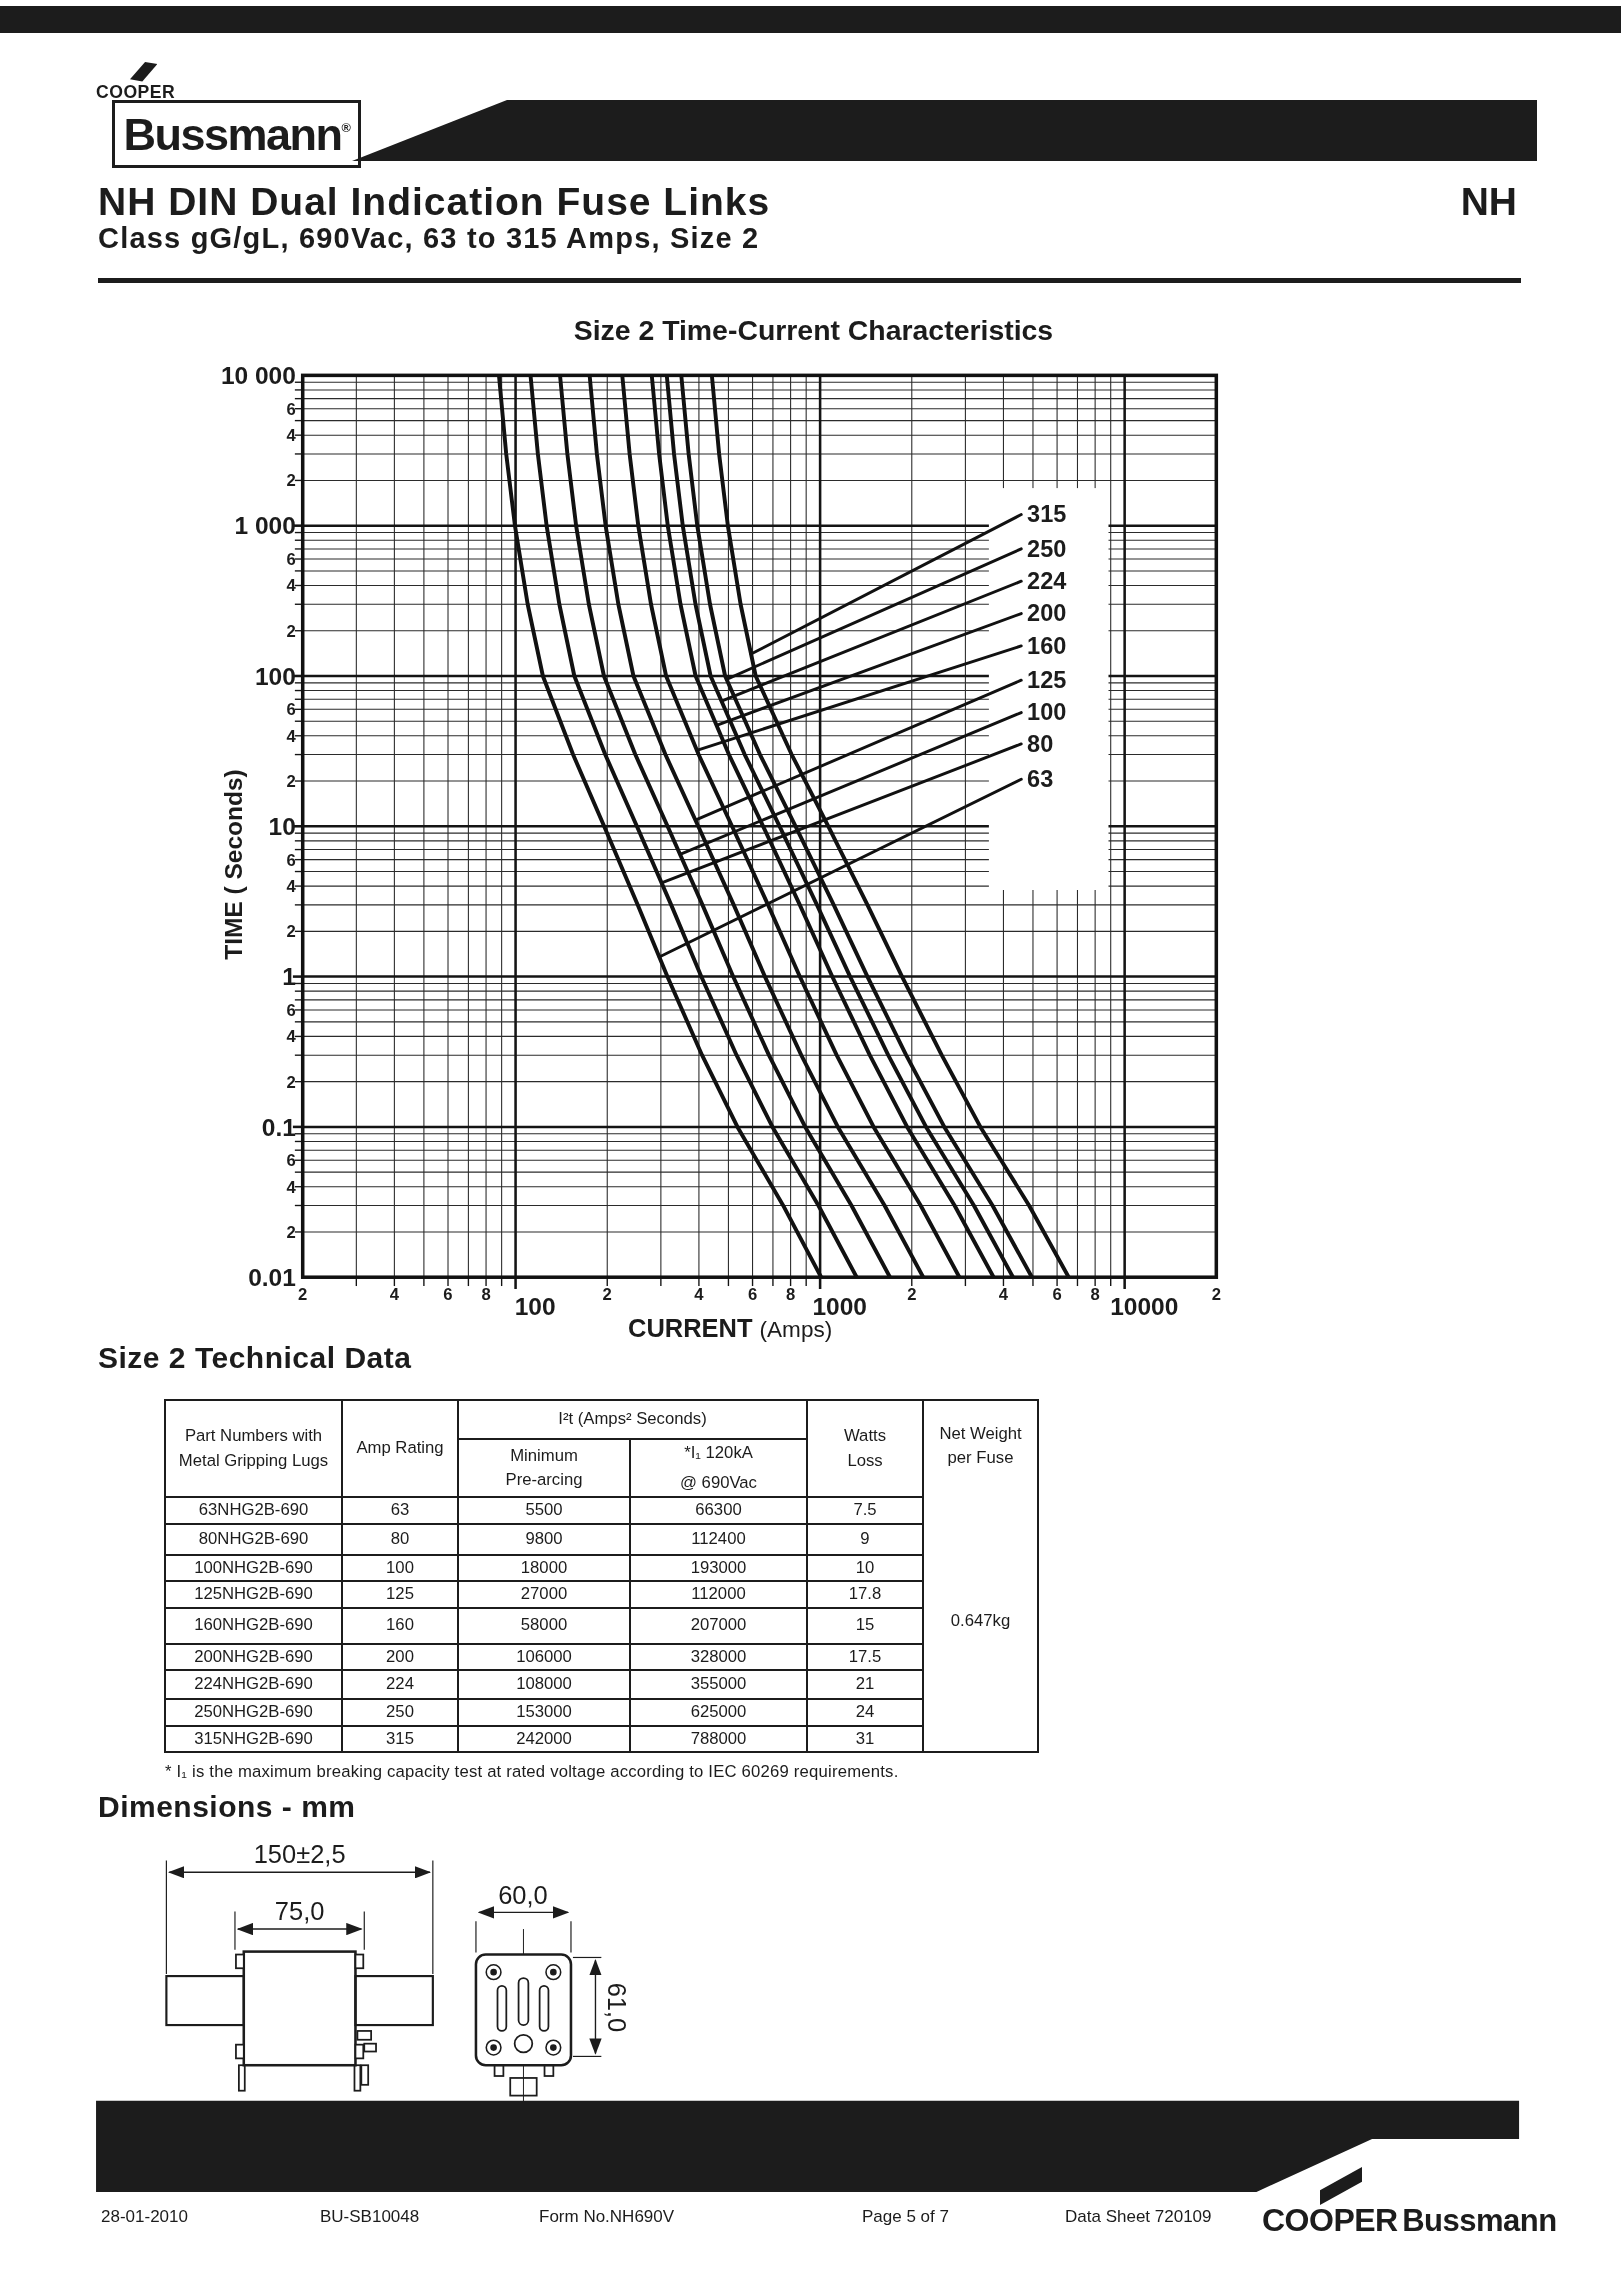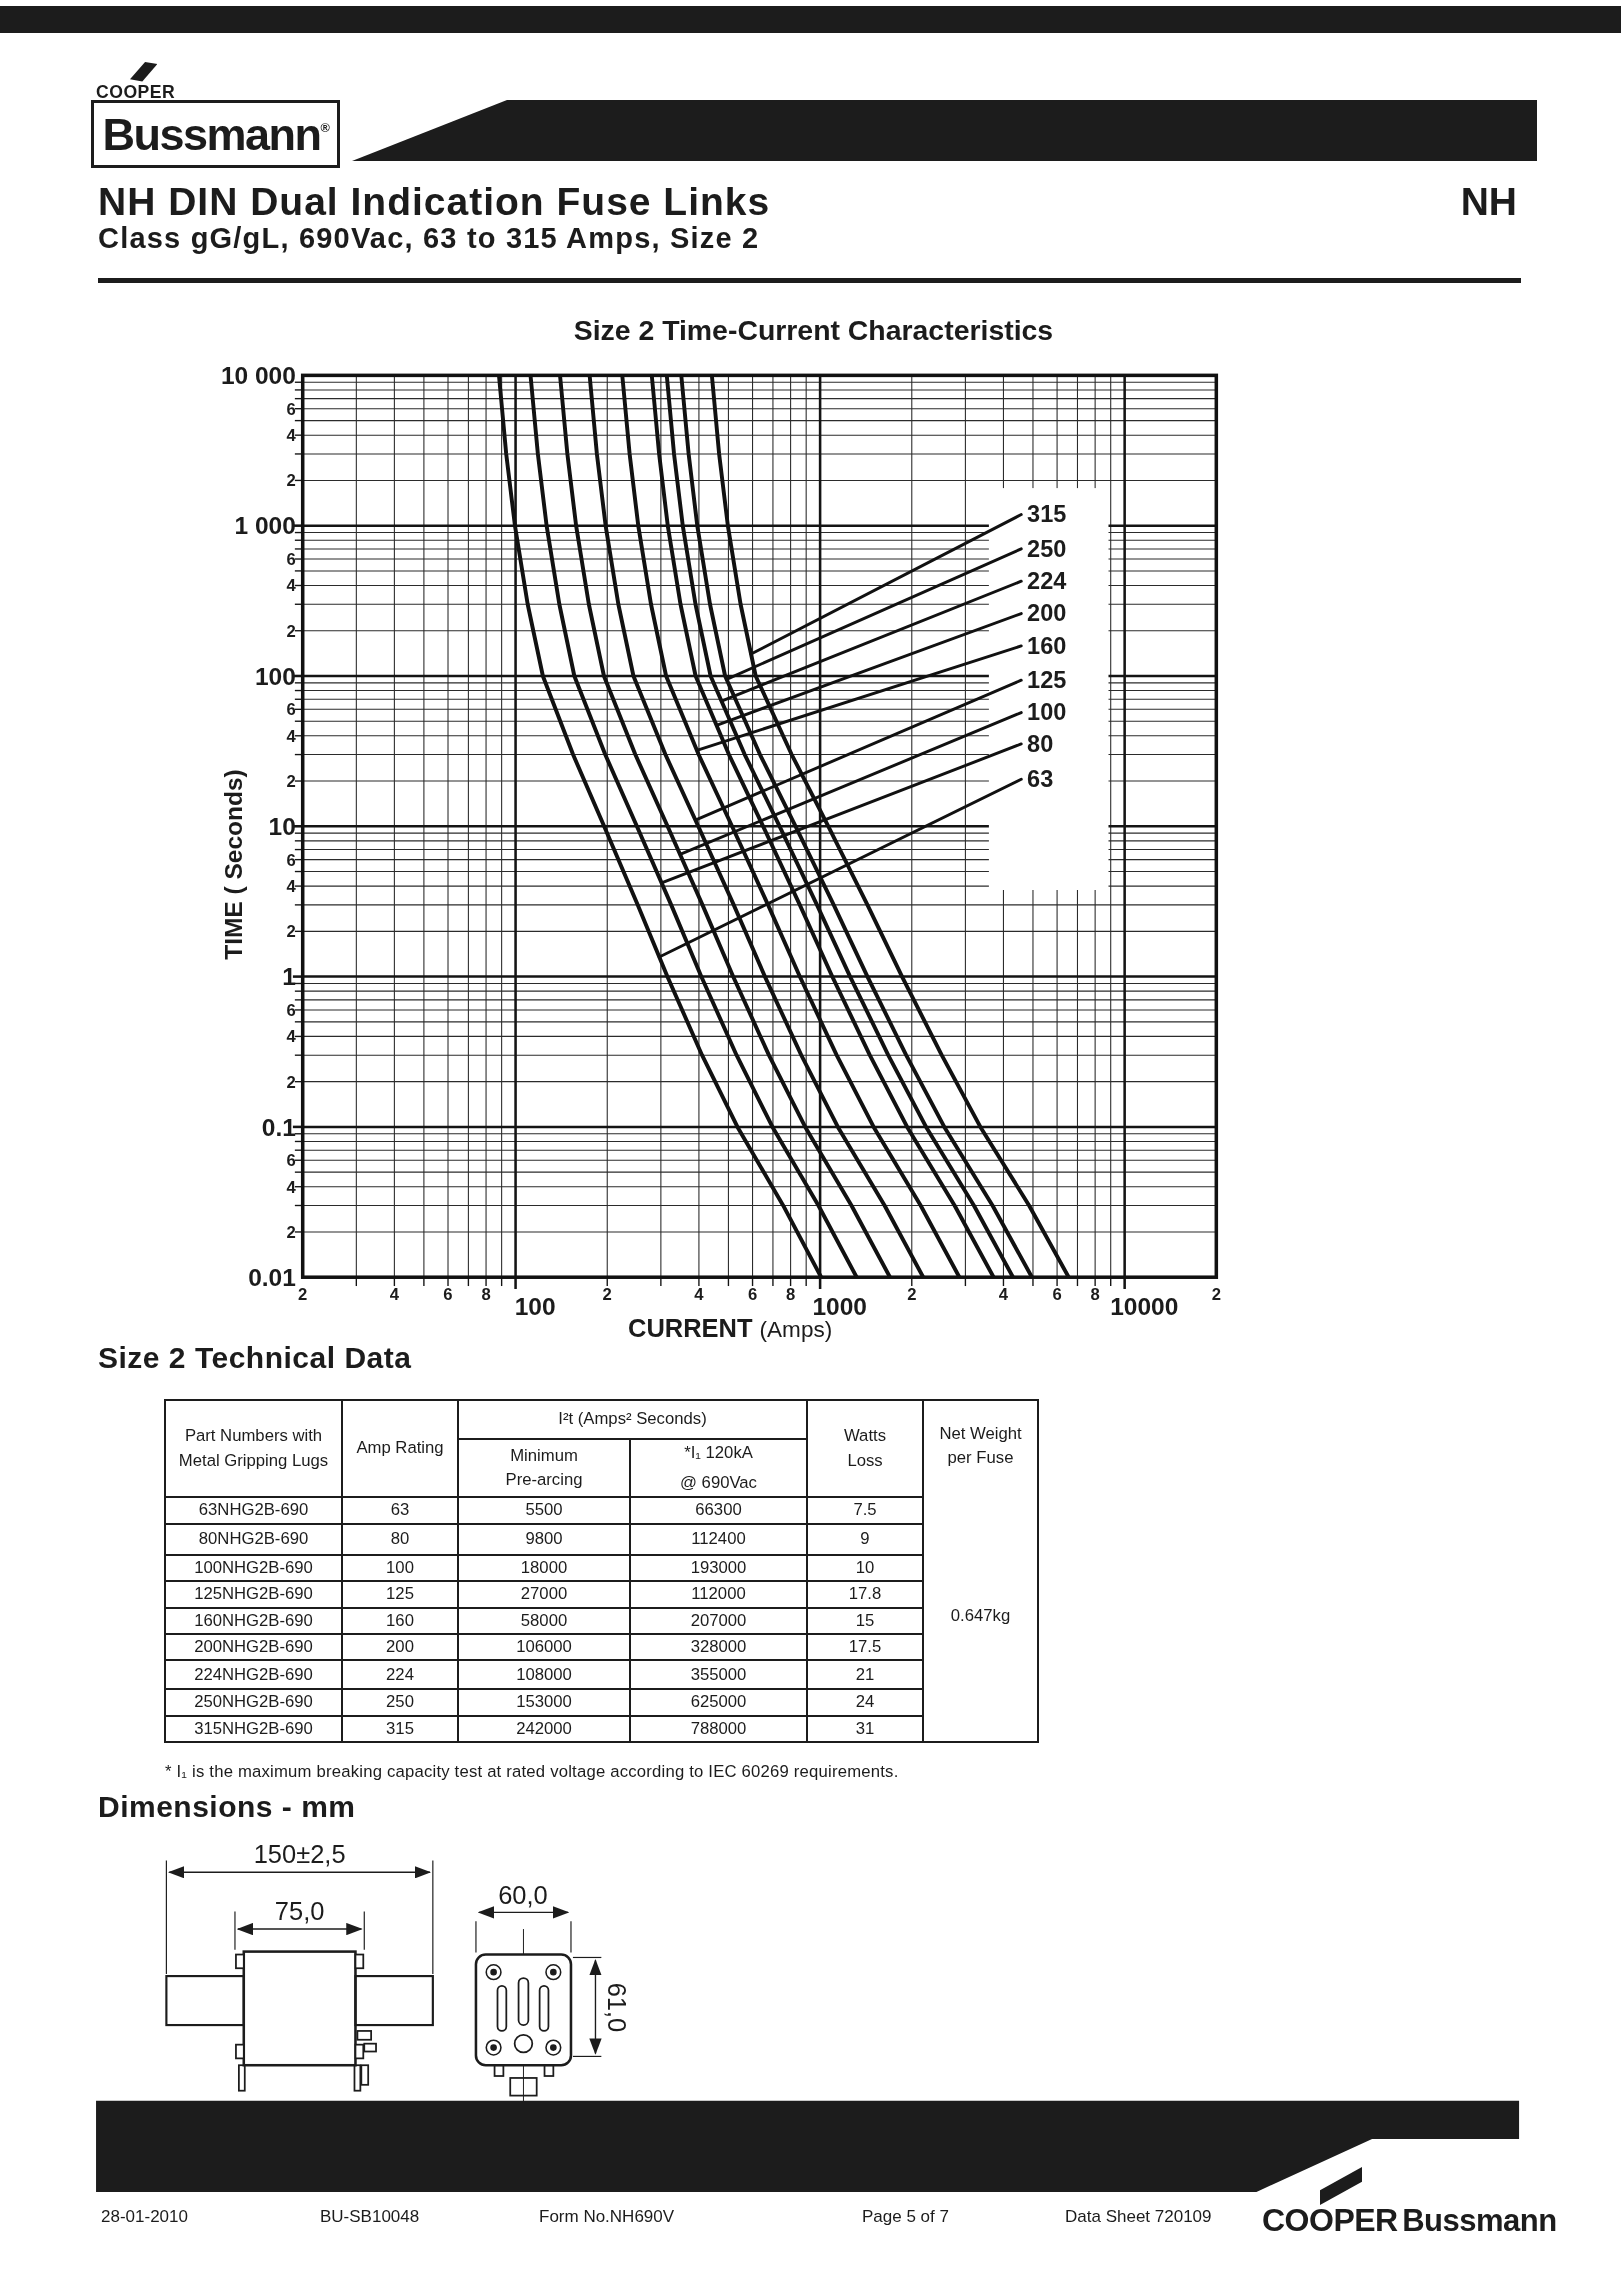--- a/index.html
+++ b/index.html
@@ -4,21 +4,21 @@
 <style>
   html,body{margin:0;padding:0;background:#e8e8e8;}
   .page{position:relative;width:1621px;height:2293px;background:#ffffff;overflow:hidden;
         font-family:"Liberation Sans","DejaVu Sans",sans-serif;color:#1c1c1c;}
   .abs{position:absolute;}
   
   .topbar{left:0;top:5.9px;width:1621px;height:27.4px;background:#1c1c1c;}
   .coop-flag{left:130px;top:62px;width:27.4px;height:19.6px;background:#1c1c1c;
              clip-path:polygon(0% 88%,55% 0%,100% 10%,45% 100%);}
   .coop-word{left:96px;top:82px;font-size:17.6px;font-weight:900;letter-spacing:0.5px;}
-  .buss-box{left:91px;top:100px;width:243px;height:62px;border:3.4px solid #1c1c1c;
+  .buss-box{left:112px;top:100px;width:243px;height:62px;border:3.4px solid #1c1c1c;
             display:flex;align-items:center;justify-content:center;}
   .buss-word{font-size:45px;font-weight:900;letter-spacing:-1.5px;line-height:1;}
   .buss-reg{font-size:12.7px;font-weight:900;vertical-align:17.6px;}
   .banner{left:352px;top:100px;width:1185px;height:61px;background:#1c1c1c;
           clip-path:polygon(155px 0,1185px 0,1185px 61px,0 61px);}
   .doc-title{left:98px;top:182px;font-size:39px;font-weight:700;letter-spacing:1px;line-height:1;}
   .doc-title-right{left:1274px;top:182px;width:243px;text-align:right;font-size:39px;font-weight:700;line-height:1;}
   .doc-subtitle{left:98px;top:224px;font-size:29px;font-weight:700;letter-spacing:1.2px;line-height:1;}
   .rule{left:98px;top:278px;width:1423px;height:4.9px;background:#1c1c1c;}
   
@@ -386,21 +386,21 @@
             <td>193000</td>
             <td>10</td>
           </tr>
           <tr style="height: 26.5px;">
             <td>125NHG2B-690</td>
             <td>125</td>
             <td>27000</td>
             <td>112000</td>
             <td>17.8</td>
           </tr>
-          <tr style="height: 26px; padding-left: 30px;">
+          <tr style="height: 36px; padding-left: 30px;">
             <td>160NHG2B-690</td>
             <td>160</td>
             <td>58000</td>
             <td>207000</td>
             <td>15</td>
           </tr>
           <tr style="height: 26.5px;">
             <td>200NHG2B-690</td>
             <td>200</td>
             <td>106000</td>

